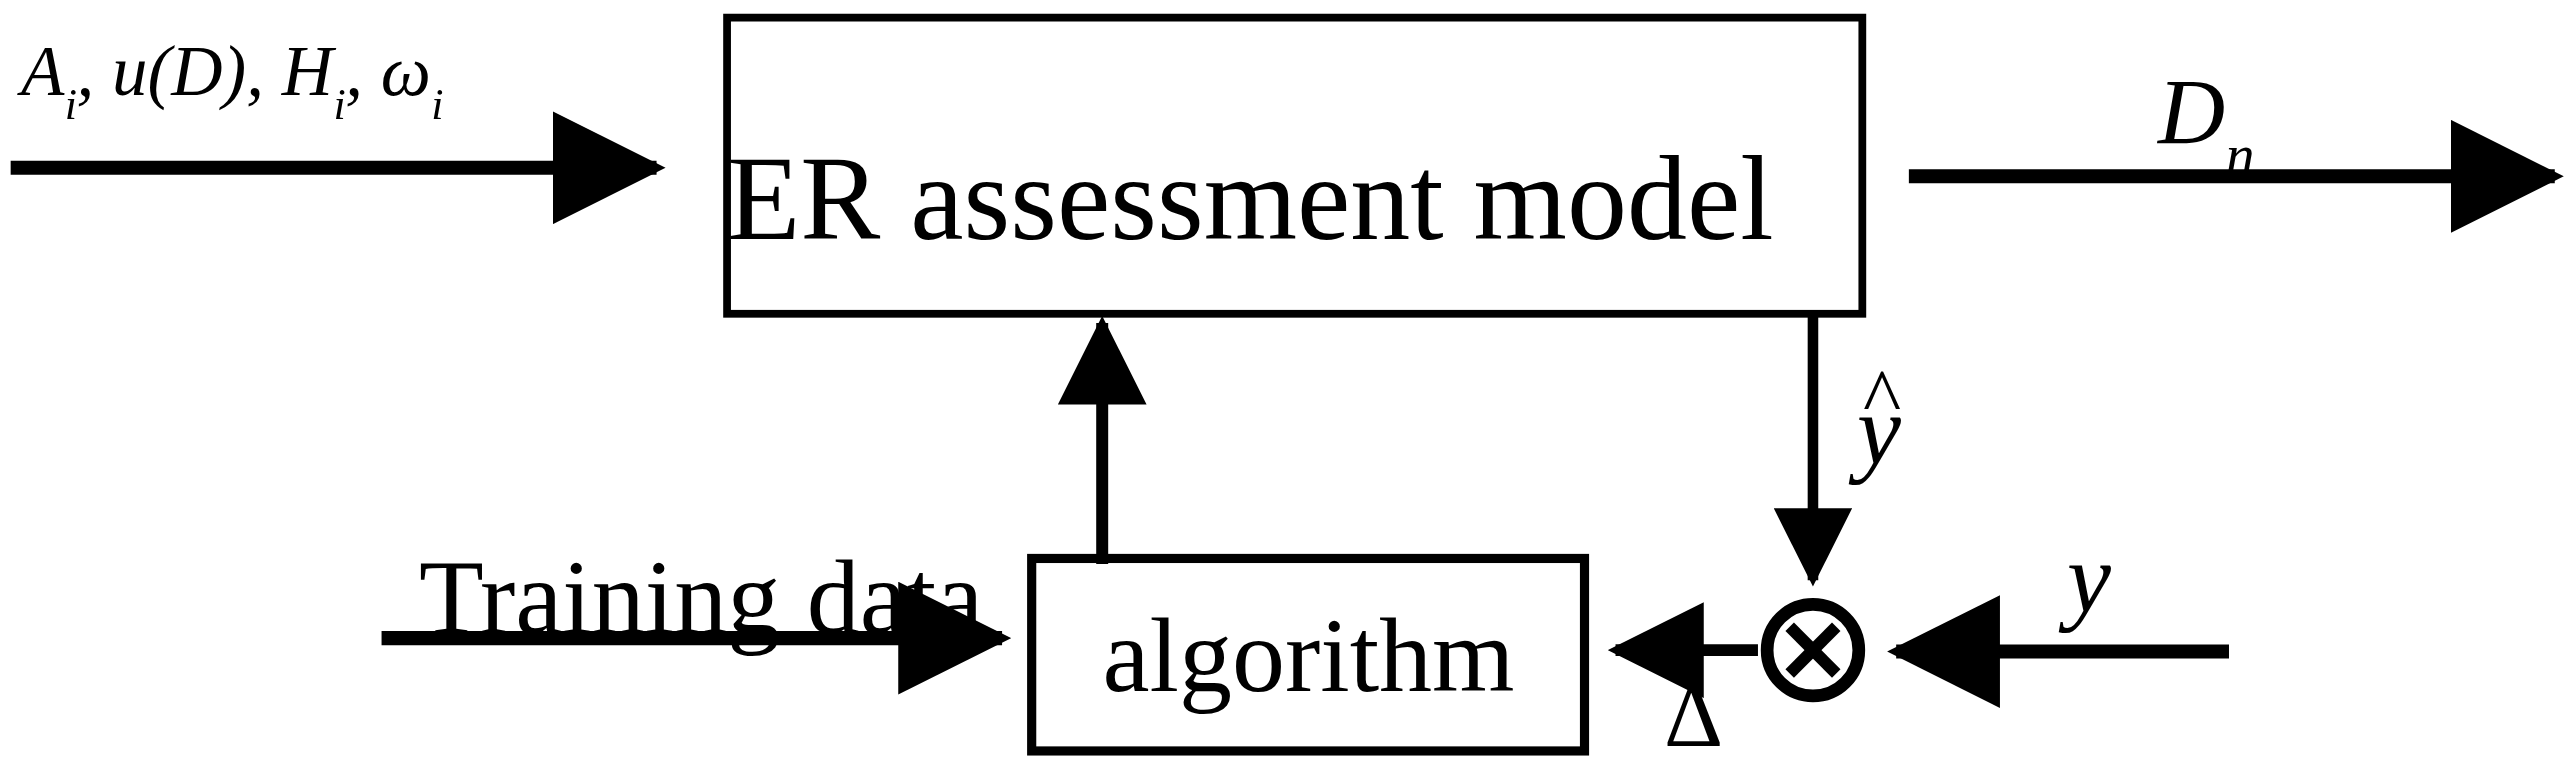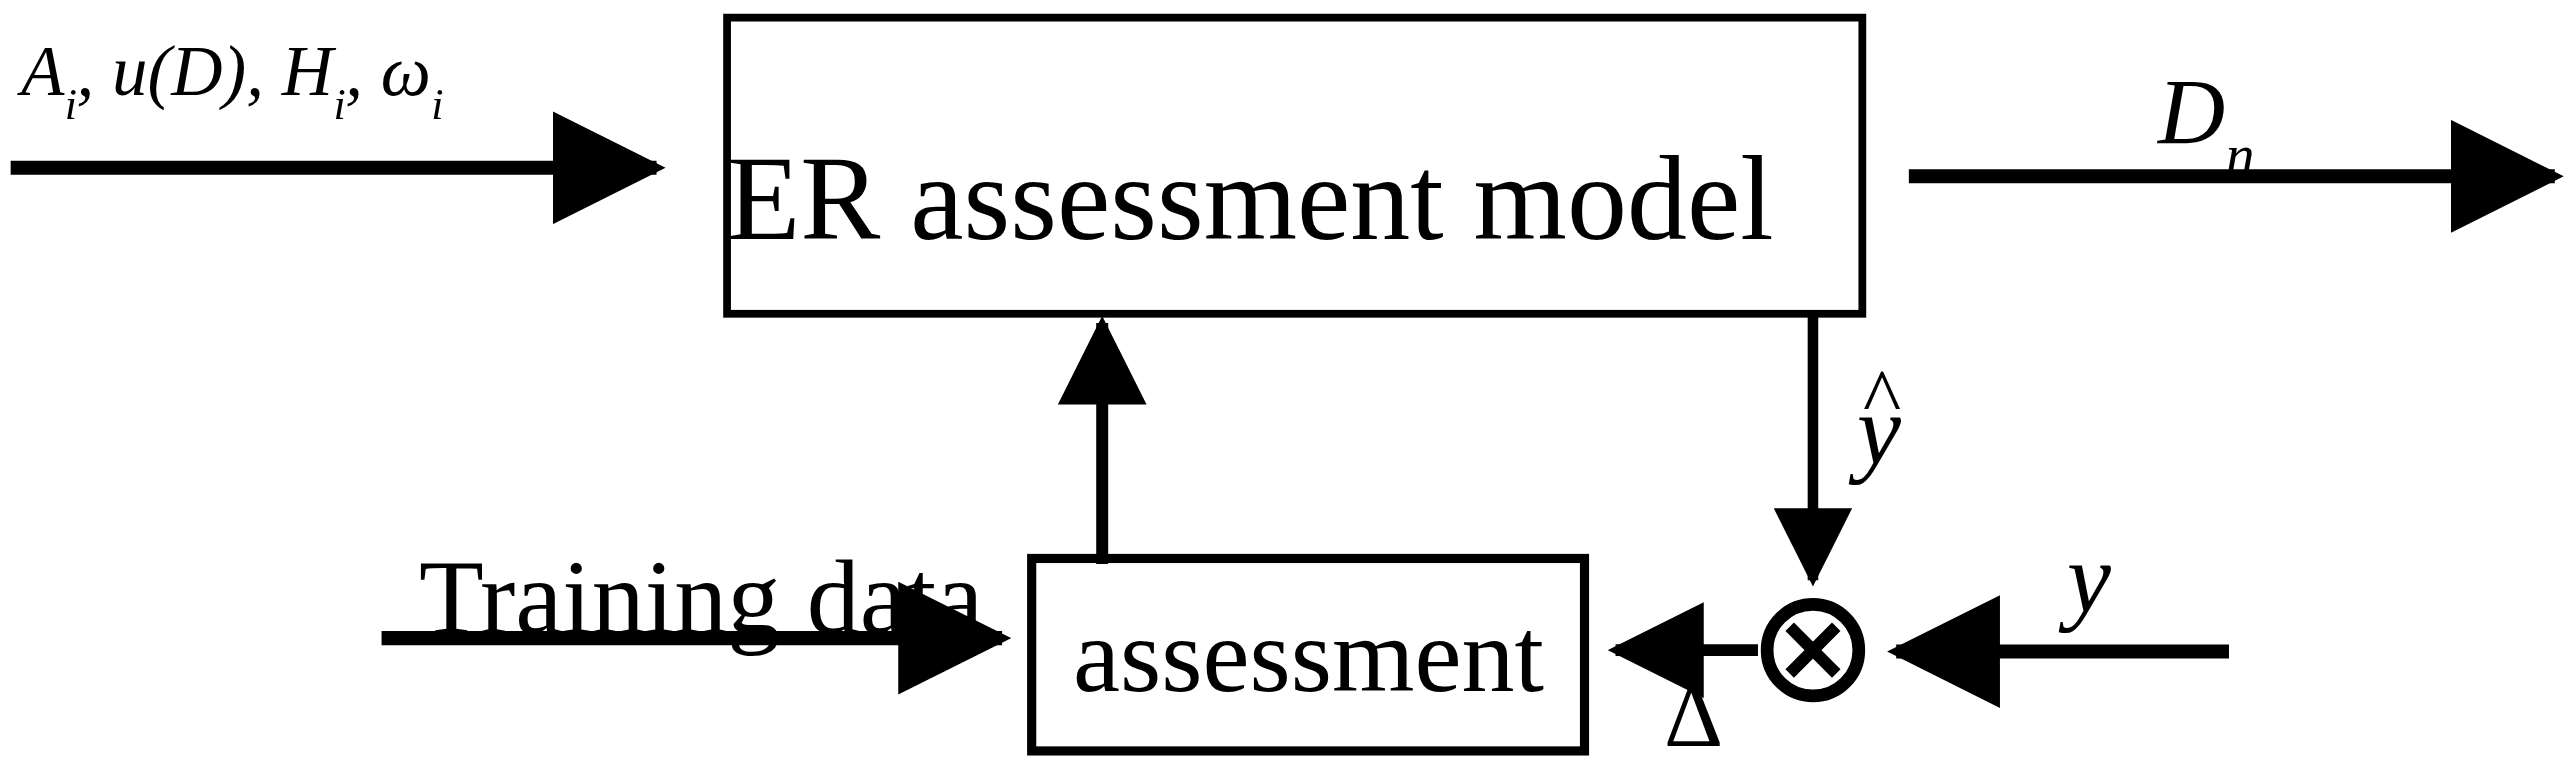--- a/index.html
+++ b/index.html
@@ -158,21 +158,21 @@
   <div class="lbl math" id="label-inputs">
     <span><span>A</span><span class="sub">i</span></span><span class="comma">, </span><span>u(D)</span><span class="comma">, </span><span><span>H</span><span class="sub">i</span></span><span class="comma">, </span><span><span>ω</span><span class="sub">i</span></span>
   </div>
 
   <div class="lbl math" id="label-output">
     <span>D</span><span class="sub">n</span>
   </div>
 
   <div class="lbl upright" id="label-box-title">ER assessment model</div>
 
-  <div class="lbl upright" id="label-algorithm">assessment</div>
+  <div class="lbl upright" id="label-algorithm">algorithm</div>
 
   <div class="lbl upright" id="label-training">Training data</div>
 
   <div class="lbl math" id="label-yhat">
     <span class="hat-wrap"><span class="hat-mark">^</span><span>y</span></span>
   </div>
 
   <div class="lbl math" id="label-y">y</div>
 
   <div class="lbl upright" id="label-delta">Δ</div>

